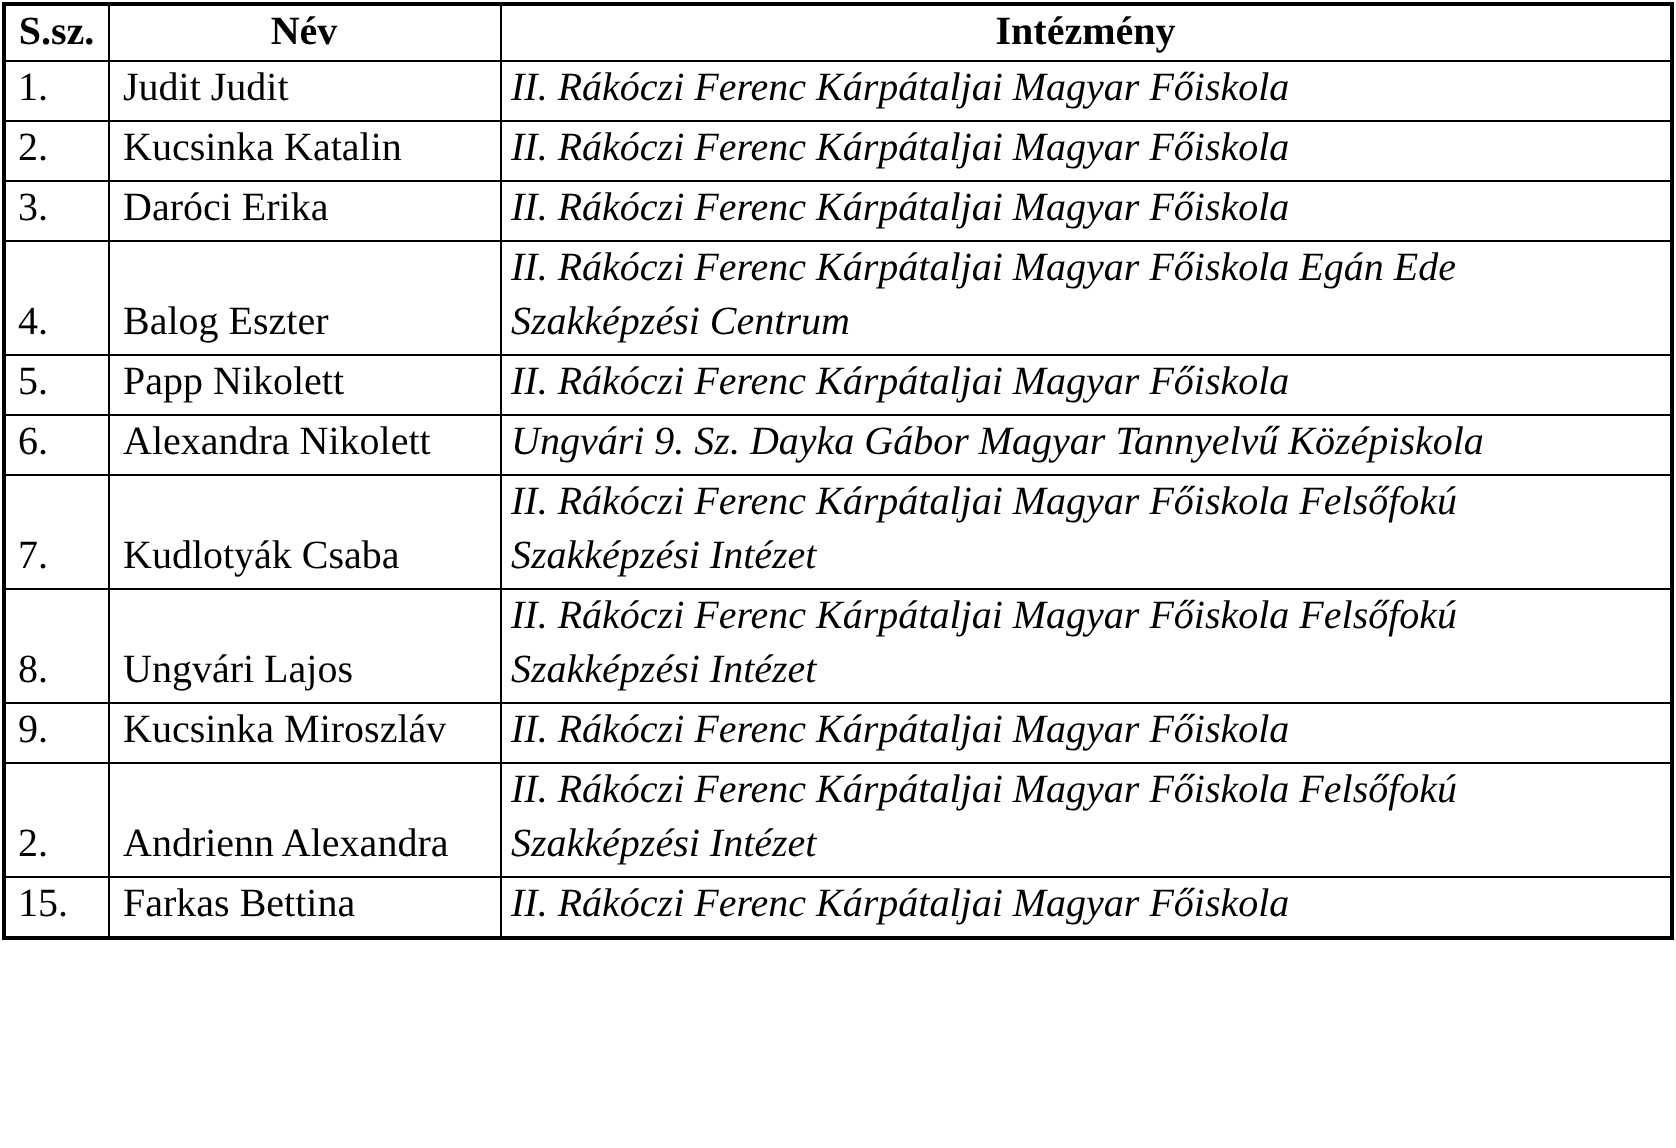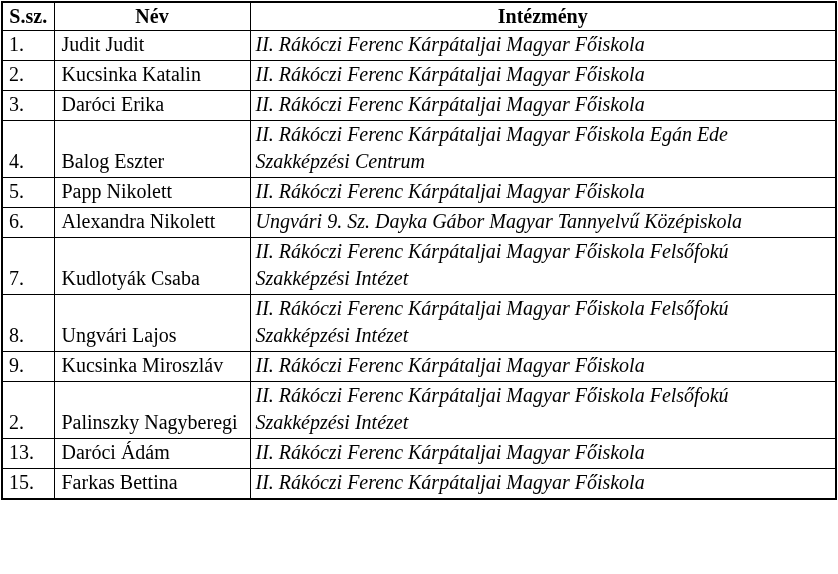--- a/index.html
+++ b/index.html
@@ -116,28 +116,23 @@
           <td class="inst-cell">II. Rákóczi Ferenc Kárpátaljai Magyar Főiskola Felsőfokú
 Szakképzési Intézet</td>
         </tr>
         <tr class="single">
           <td class="num-cell">9.</td>
           <td class="name-cell">Kucsinka Miroszláv</td>
           <td class="inst-cell">II. Rákóczi Ferenc Kárpátaljai Magyar Főiskola</td>
         </tr>
         <tr class="double">
           <td class="num-cell">2.</td>
-          <td class="name-cell">Palinszky Nagyberegi</td>
+          <td class="name-cell">Andrienn Alexandra</td>
           <td class="inst-cell">II. Rákóczi Ferenc Kárpátaljai Magyar Főiskola Felsőfokú
 Szakképzési Intézet</td>
-        </tr>
-        <tr class="single">
-          <td class="num-cell">13.</td>
-          <td class="name-cell">Daróci Ádám</td>
-          <td class="inst-cell">II. Rákóczi Ferenc Kárpátaljai Magyar Főiskola</td>
         </tr>
         <tr class="single">
           <td class="num-cell">15.</td>
           <td class="name-cell">Farkas Bettina</td>
           <td class="inst-cell">II. Rákóczi Ferenc Kárpátaljai Magyar Főiskola</td>
         </tr>
       </tbody>
   </table>
 </div>
 

